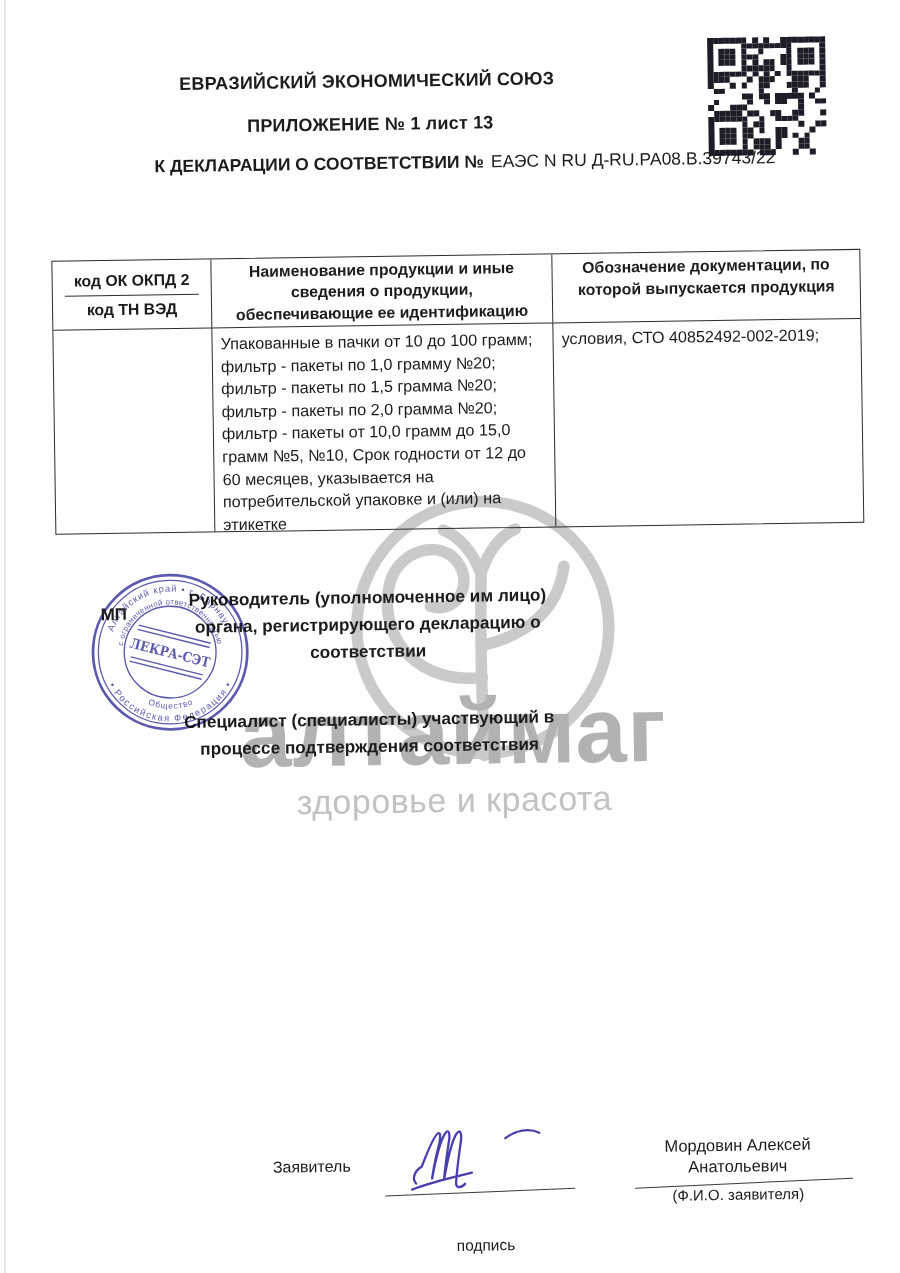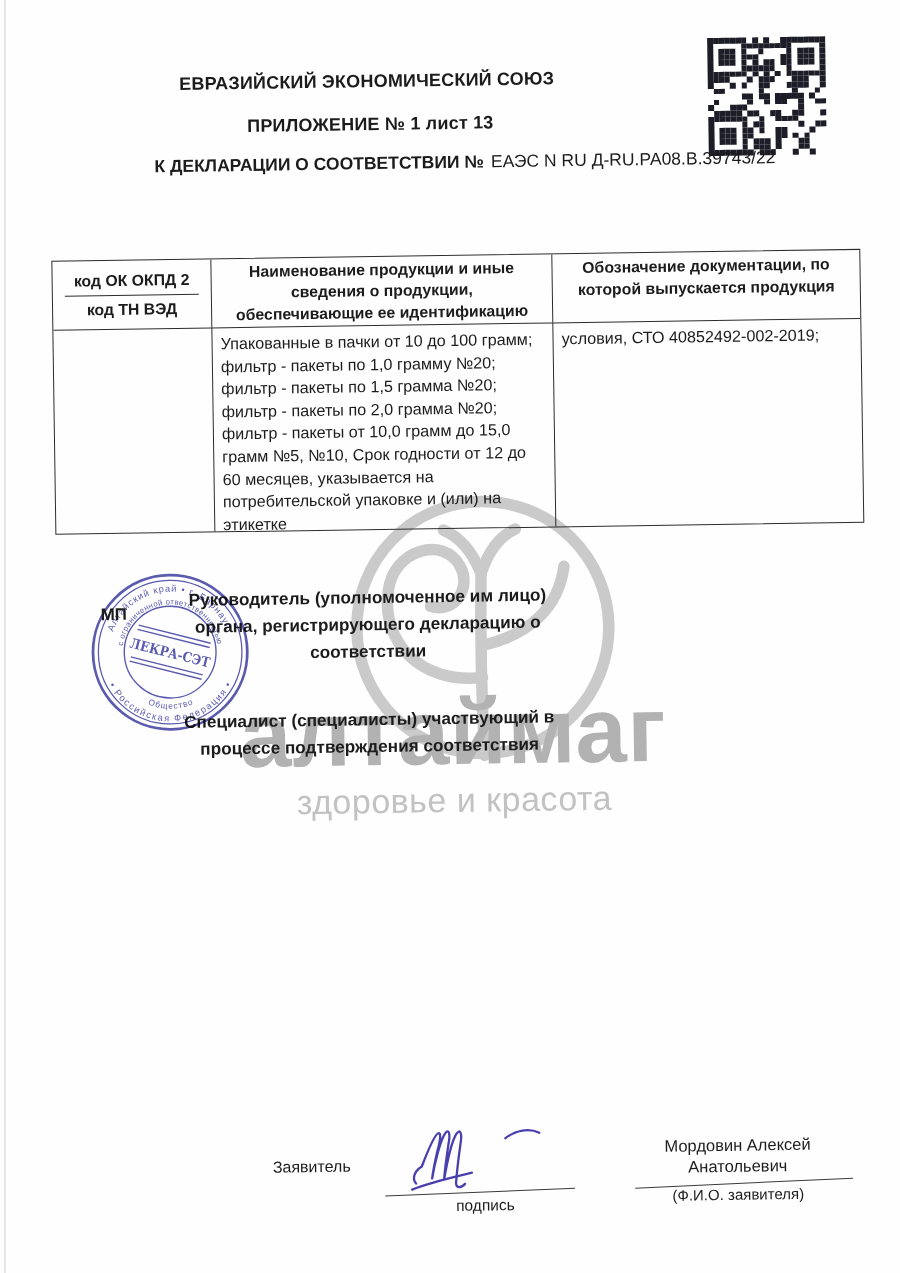--- a/index.html
+++ b/index.html
@@ -51,21 +51,21 @@
   .wm-logo{left:345px;top:488px;z-index:0;}
   .wm-brand{left:452px;top:686px;transform:translateX(-50%);font-weight:bold;font-size:92px;
             line-height:92px;z-index:0;letter-spacing:1px;white-space:nowrap;}
   .wm-tag{left:452px;top:781px;transform:translateX(-50%);font-size:34px;z-index:0;
           letter-spacing:.5px;white-space:nowrap;}
 
   
   .applicant{left:265px;top:1156px;font-size:16px;z-index:2;}
   .sig-svg{left:398px;top:1126px;z-index:3;}
   .sig-line{left:377px;top:1192px;width:190px;border-top:1.7px solid #3a3a3a;transform:rotate(-1.5deg);z-index:2;}
-  .sig-cap{left:477px;top:1197px;transform:translateX(-50%);font-size:15.5px;z-index:2;}
+  .sig-cap{left:477px;top:1237px;transform:translateX(-50%);font-size:15.5px;z-index:2;}
   .fio{left:730px;top:1139px;transform:translateX(-50%);width:184px;text-align:center;
        font-size:16.5px;line-height:21px;z-index:2;}
   .fio-line{left:627px;top:1187px;width:218px;border-top:1.6px solid #3a3a3a;transform:rotate(-1.8deg);z-index:2;}
   .fio-cap{left:730px;top:1190px;transform:translateX(-50%);font-size:15px;z-index:2;}
 </style>
 </head>
 <body>
 
 <div class="sheet">
   <div class="scan-edge"></div>

